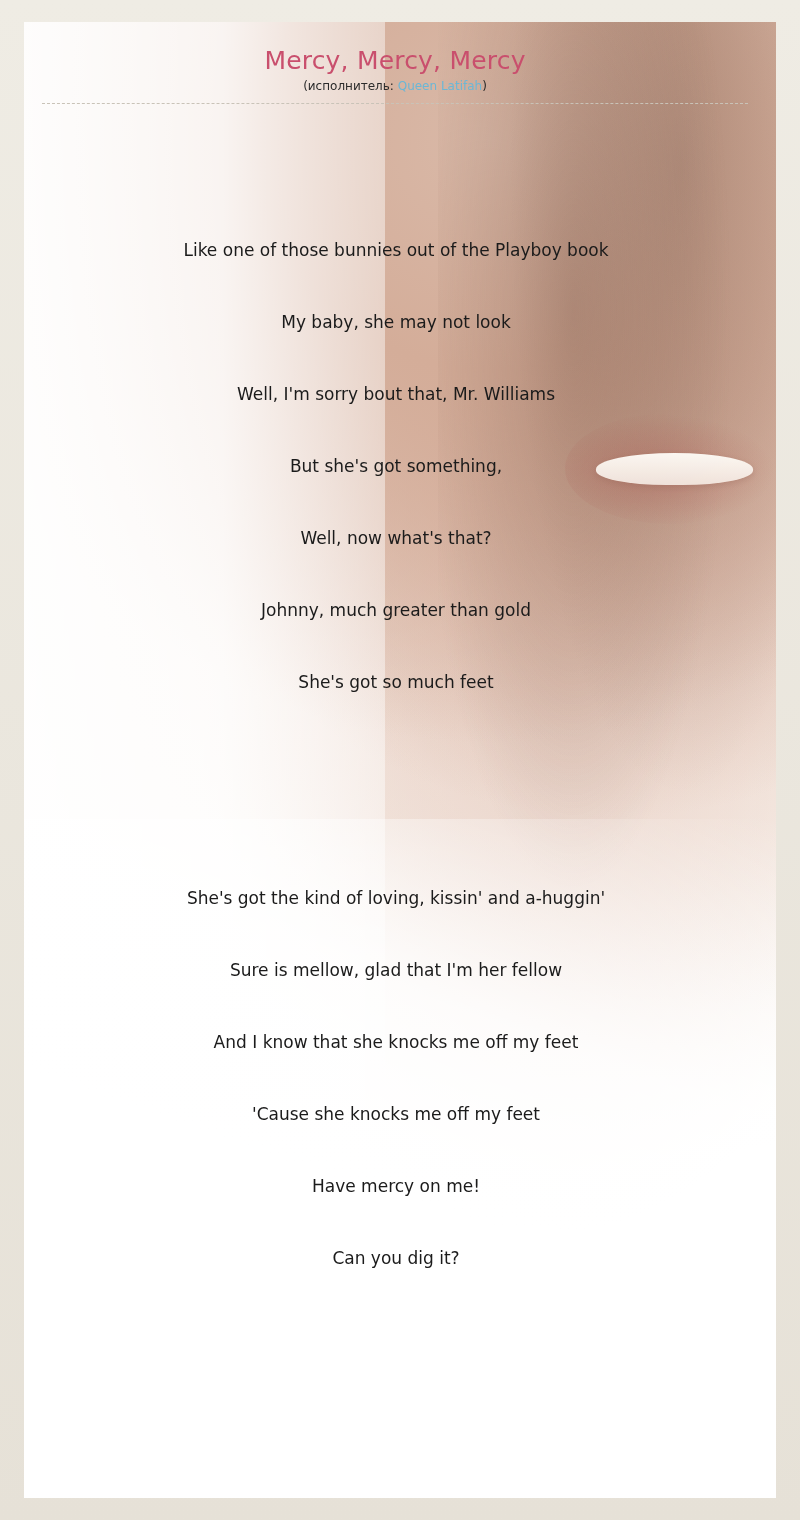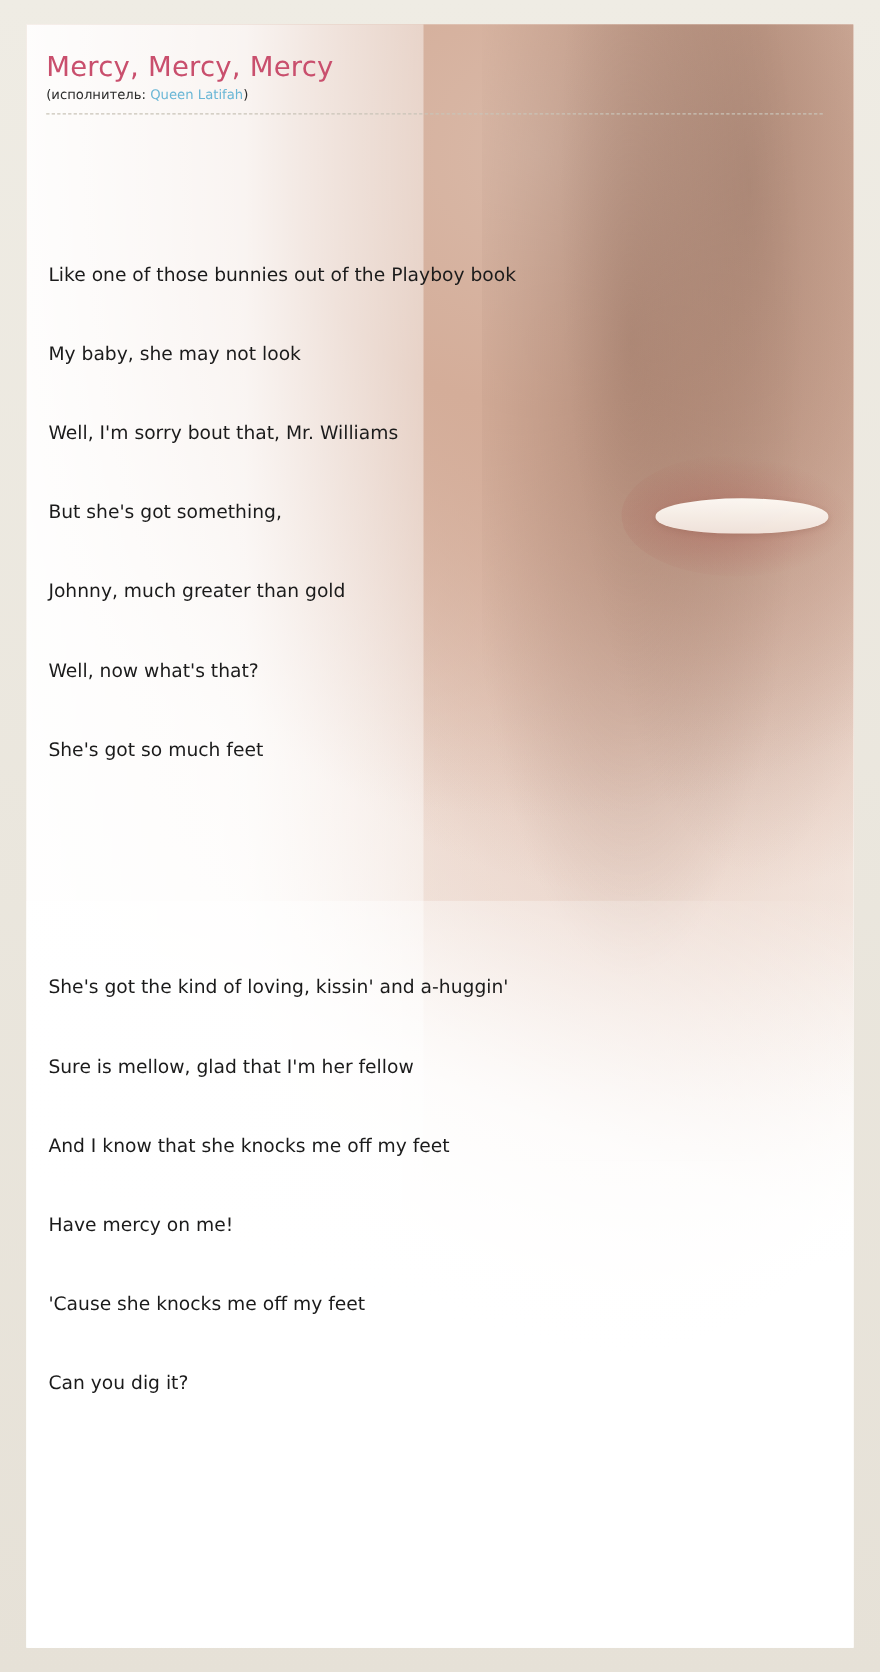--- a/index.html
+++ b/index.html
@@ -12,20 +12,21 @@
     background: #e8e4dc;
     font-family: "DejaVu Sans", sans-serif;
     overflow: hidden;
   }
   .page-frame {
     position: absolute;
     left: 0; top: 0;
     width: 800px;
     height: 1520px;
     background: linear-gradient(180deg, #efece4 0%, #e6e1d7 100%);
+    text-align: center;
   }
   .photo-layer {
     position: absolute;
     left: 24px;
     top: 22px;
     width: 752px;
     height: 1476px;
     overflow: hidden;
     background: #ffffff;
   }
@@ -145,31 +146,31 @@
 
     <div class="performer-line"><span>(исполнитель: </span><a class="performer-link" href="#">Queen Latifah</a><span>)</span></div>
 
     <div class="lyrics">
 
       <div class="stanza">
         <div class="line">Like one of those bunnies out of the Playboy book</div>
         <div class="line">My baby, she may not look</div>
         <div class="line">Well, I'm sorry bout that, Mr. Williams</div>
         <div class="line">But she's got something,</div>
+        <div class="line">Well, now what's that?</div>
         <div class="line">Johnny, much greater than gold</div>
-        <div class="line">Well, now what's that?</div>
         <div class="line">She's got so much feet</div>
       </div>
 
       <div class="stanza">
         <div class="line">She's got the kind of loving, kissin' and a-huggin'</div>
         <div class="line">Sure is mellow, glad that I'm her fellow</div>
         <div class="line">And I know that she knocks me off my feet</div>
+        <div class="line">'Cause she knocks me off my feet</div>
         <div class="line">Have mercy on me!</div>
-        <div class="line">'Cause she knocks me off my feet</div>
         <div class="line">Can you dig it?</div>
       </div>
 
       <div class="stanza">
         
         
         
       </div>
 
       

